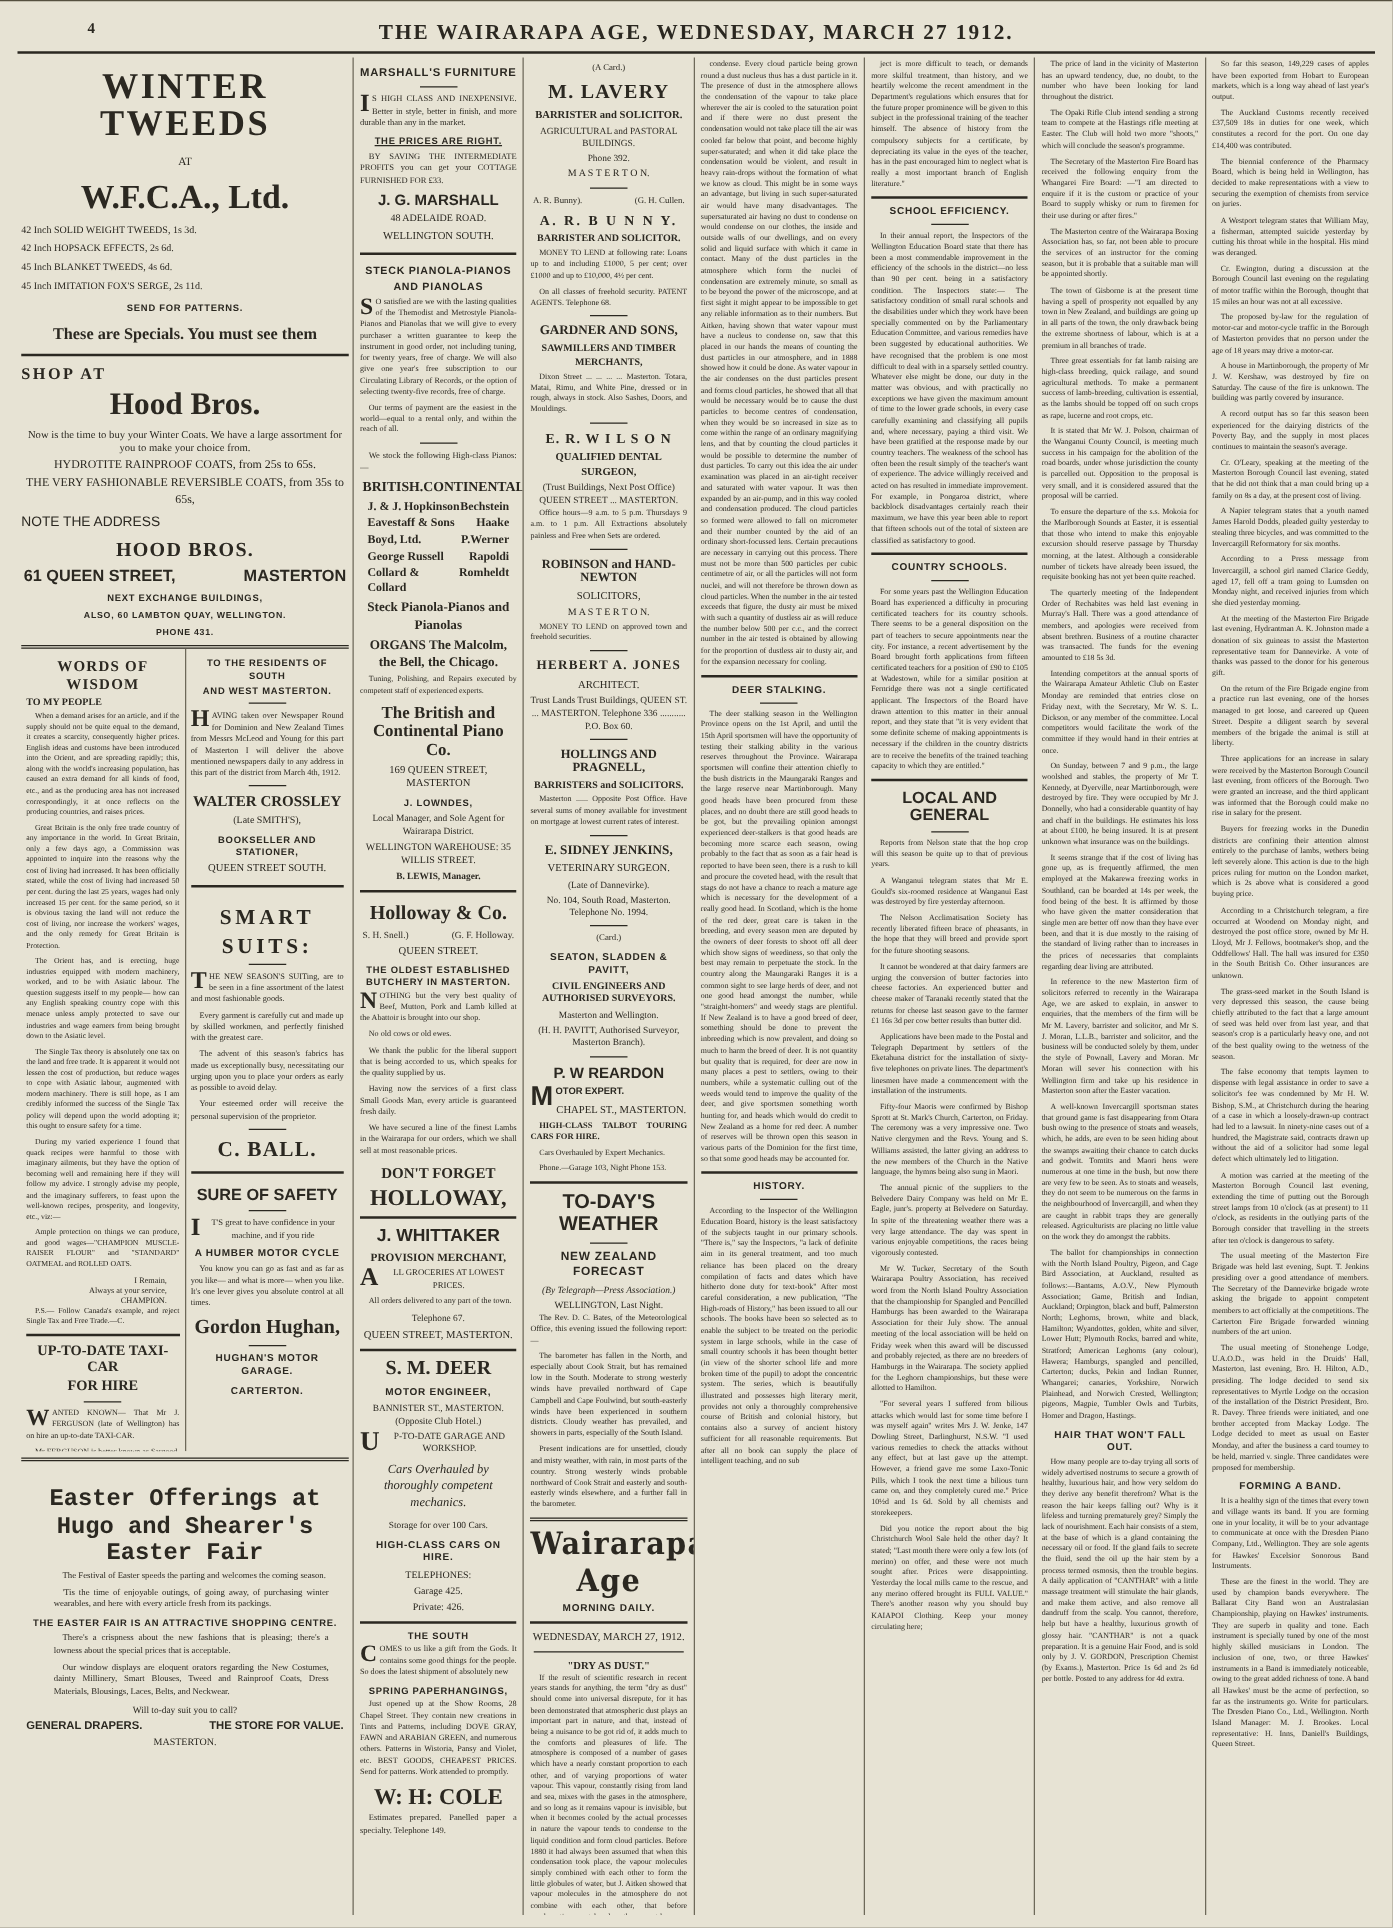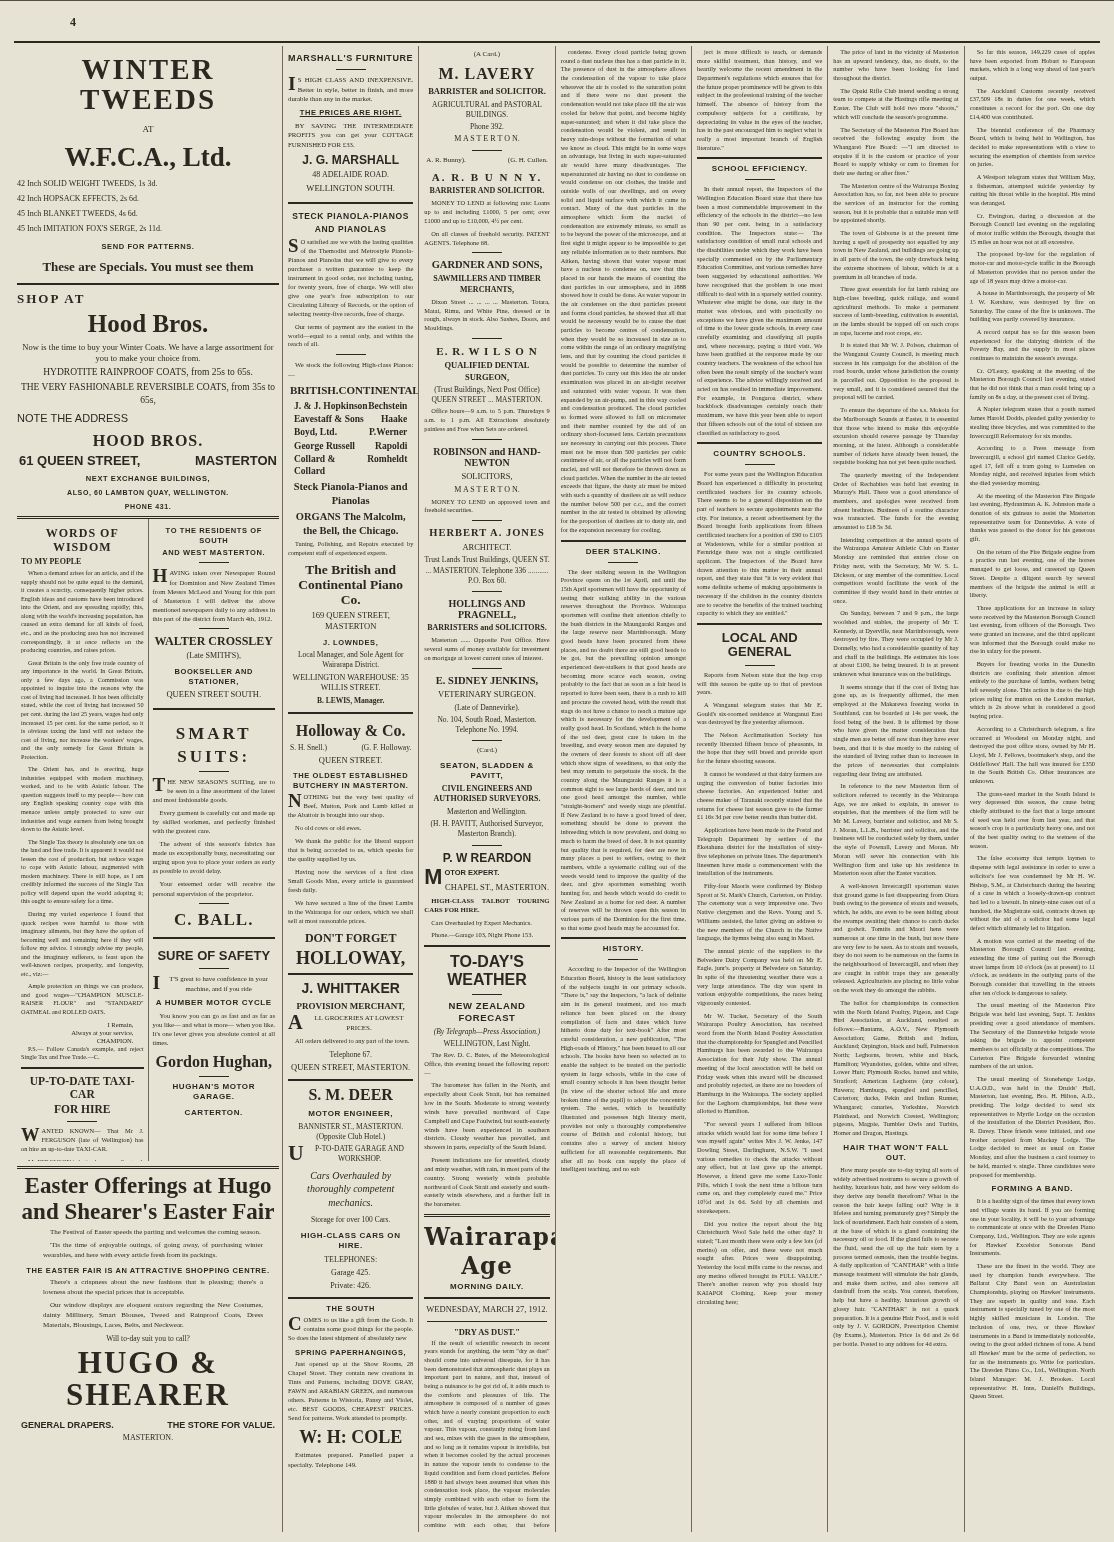--- a/index.html
+++ b/index.html
@@ -39,20 +39,21 @@
   .drop{text-indent:0;}
   .drop::first-letter{float:left;font-size:2.9em;line-height:.78;padding:1px 2px 0 0;font-weight:bold;}
   .ind{margin-left:24px;margin-right:14px;}
 </style>
 </head>
 <body>
 
 <div class="page">
   <div class="hdr">
     <span class="pageno">4</span>
+    <h1 class="title">THE WAIRARAPA AGE, WEDNESDAY, MARCH 27 1912.</h1>
   </div>
   <div class="cols">
     <section class="region-left">
       <div>
           <div class="t-h1" style="font-size: 29px; letter-spacing: 2px;">WINTER   TWEEDS</div>
           <div class="t-center" style="font-size: 9px;">AT</div>
           <div class="t-h1" style="font-size: 27px;">W.F.C.A.,   Ltd.</div>
           <div class="t-line" style="font-size: 8px; margin-top: 8px;">42 Inch SOLID WEIGHT TWEEDS, 1s 3d.</div>
           <div class="t-line" style="font-size: 8px; margin-top: 5px;">42 Inch HOPSACK EFFECTS, 2s 6d.</div>
           <div class="t-line" style="font-size: 8px; margin-top: 5px;">45 Inch BLANKET TWEEDS, 4s 6d.</div>
@@ -122,28 +123,27 @@
             <div class="t-para drop" style="font-size: 6.8px; text-align: center;">IT'S great to have confidence in your machine, and if you ride</div>
             <div class="t-h3" style="font-size: 8px;">A HUMBER MOTOR CYCLE</div>
             <div class="t-para" style="font-size: 6.6px;">You know you can go as fast and as far as you like— and what is more— when you like. It's one lever gives you absolute control at all times.</div>
             <div class="t-h2" style="font-size: 16px; margin-top: 6px;">Gordon   Hughan,</div>
             <div class="rule short"></div>
             <div class="t-h3" style="font-size: 8px;">HUGHAN'S MOTOR GARAGE.</div>
             <div class="t-h3" style="font-size: 8px; margin-top: 6px;">CARTERTON.</div>
           </div>
       </div>
       <div class="left-bottom">
-          <div class="t-h2" style="font-size: 23px; margin-top: 2px;">Easter  Offerings  at  Hugo  and Shearer's  Easter  Fair</div>
+          <div class="t-h2" style="font-size: 19px; margin-top: 18px; font-family: Liberation Mono, monospace;">Easter  Offerings  at  Hugo  and Shearer's  Easter  Fair</div>
           <div class="t-para ind" style="font-size: 7px;">The Festival of Easter speeds the parting and welcomes the coming season.</div>
           <div class="t-para ind" style="font-size: 7px;">'Tis the time of enjoyable outings, of going away, of purchasing winter wearables, and here with every article fresh from its packings.</div>
           <div class="t-h3" style="font-size: 7.5px;">THE EASTER FAIR IS AN ATTRACTIVE SHOPPING CENTRE.</div>
           <div class="t-para ind" style="font-size: 7px;">There's a crispness about the new fashions that is pleasing; there's a lowness about the special prices that is acceptable.</div>
           <div class="t-para ind" style="font-size: 7px;">Our window displays are eloquent orators regarding the New Costumes, dainty Millinery, Smart Blouses, Tweed and Rainproof Coats, Dress Materials, Blousings, Laces, Belts, and Neckwear.</div>
           <div class="t-center" style="font-size: 7.5px;">Will to-day suit you to call?</div>
-          <div class="t-h1" style="font-size: 31px; letter-spacing: 2px; margin-top: 2px;">HUGO &amp; SHEARER</div>
           <div class="duo sans" style="font-size: 9px; font-weight: bold;">
             <span>GENERAL  DRAPERS.</span>
             <span>THE STORE FOR VALUE.</span>
           </div>
           <div class="t-center" style="font-size: 8px;">MASTERTON.</div>
         </div>
     </section>
     <section class="col">
         <div class="t-h3" style="font-size: 9px;">MARSHALL'S  FURNITURE</div>
         <div class="rule short"></div>

